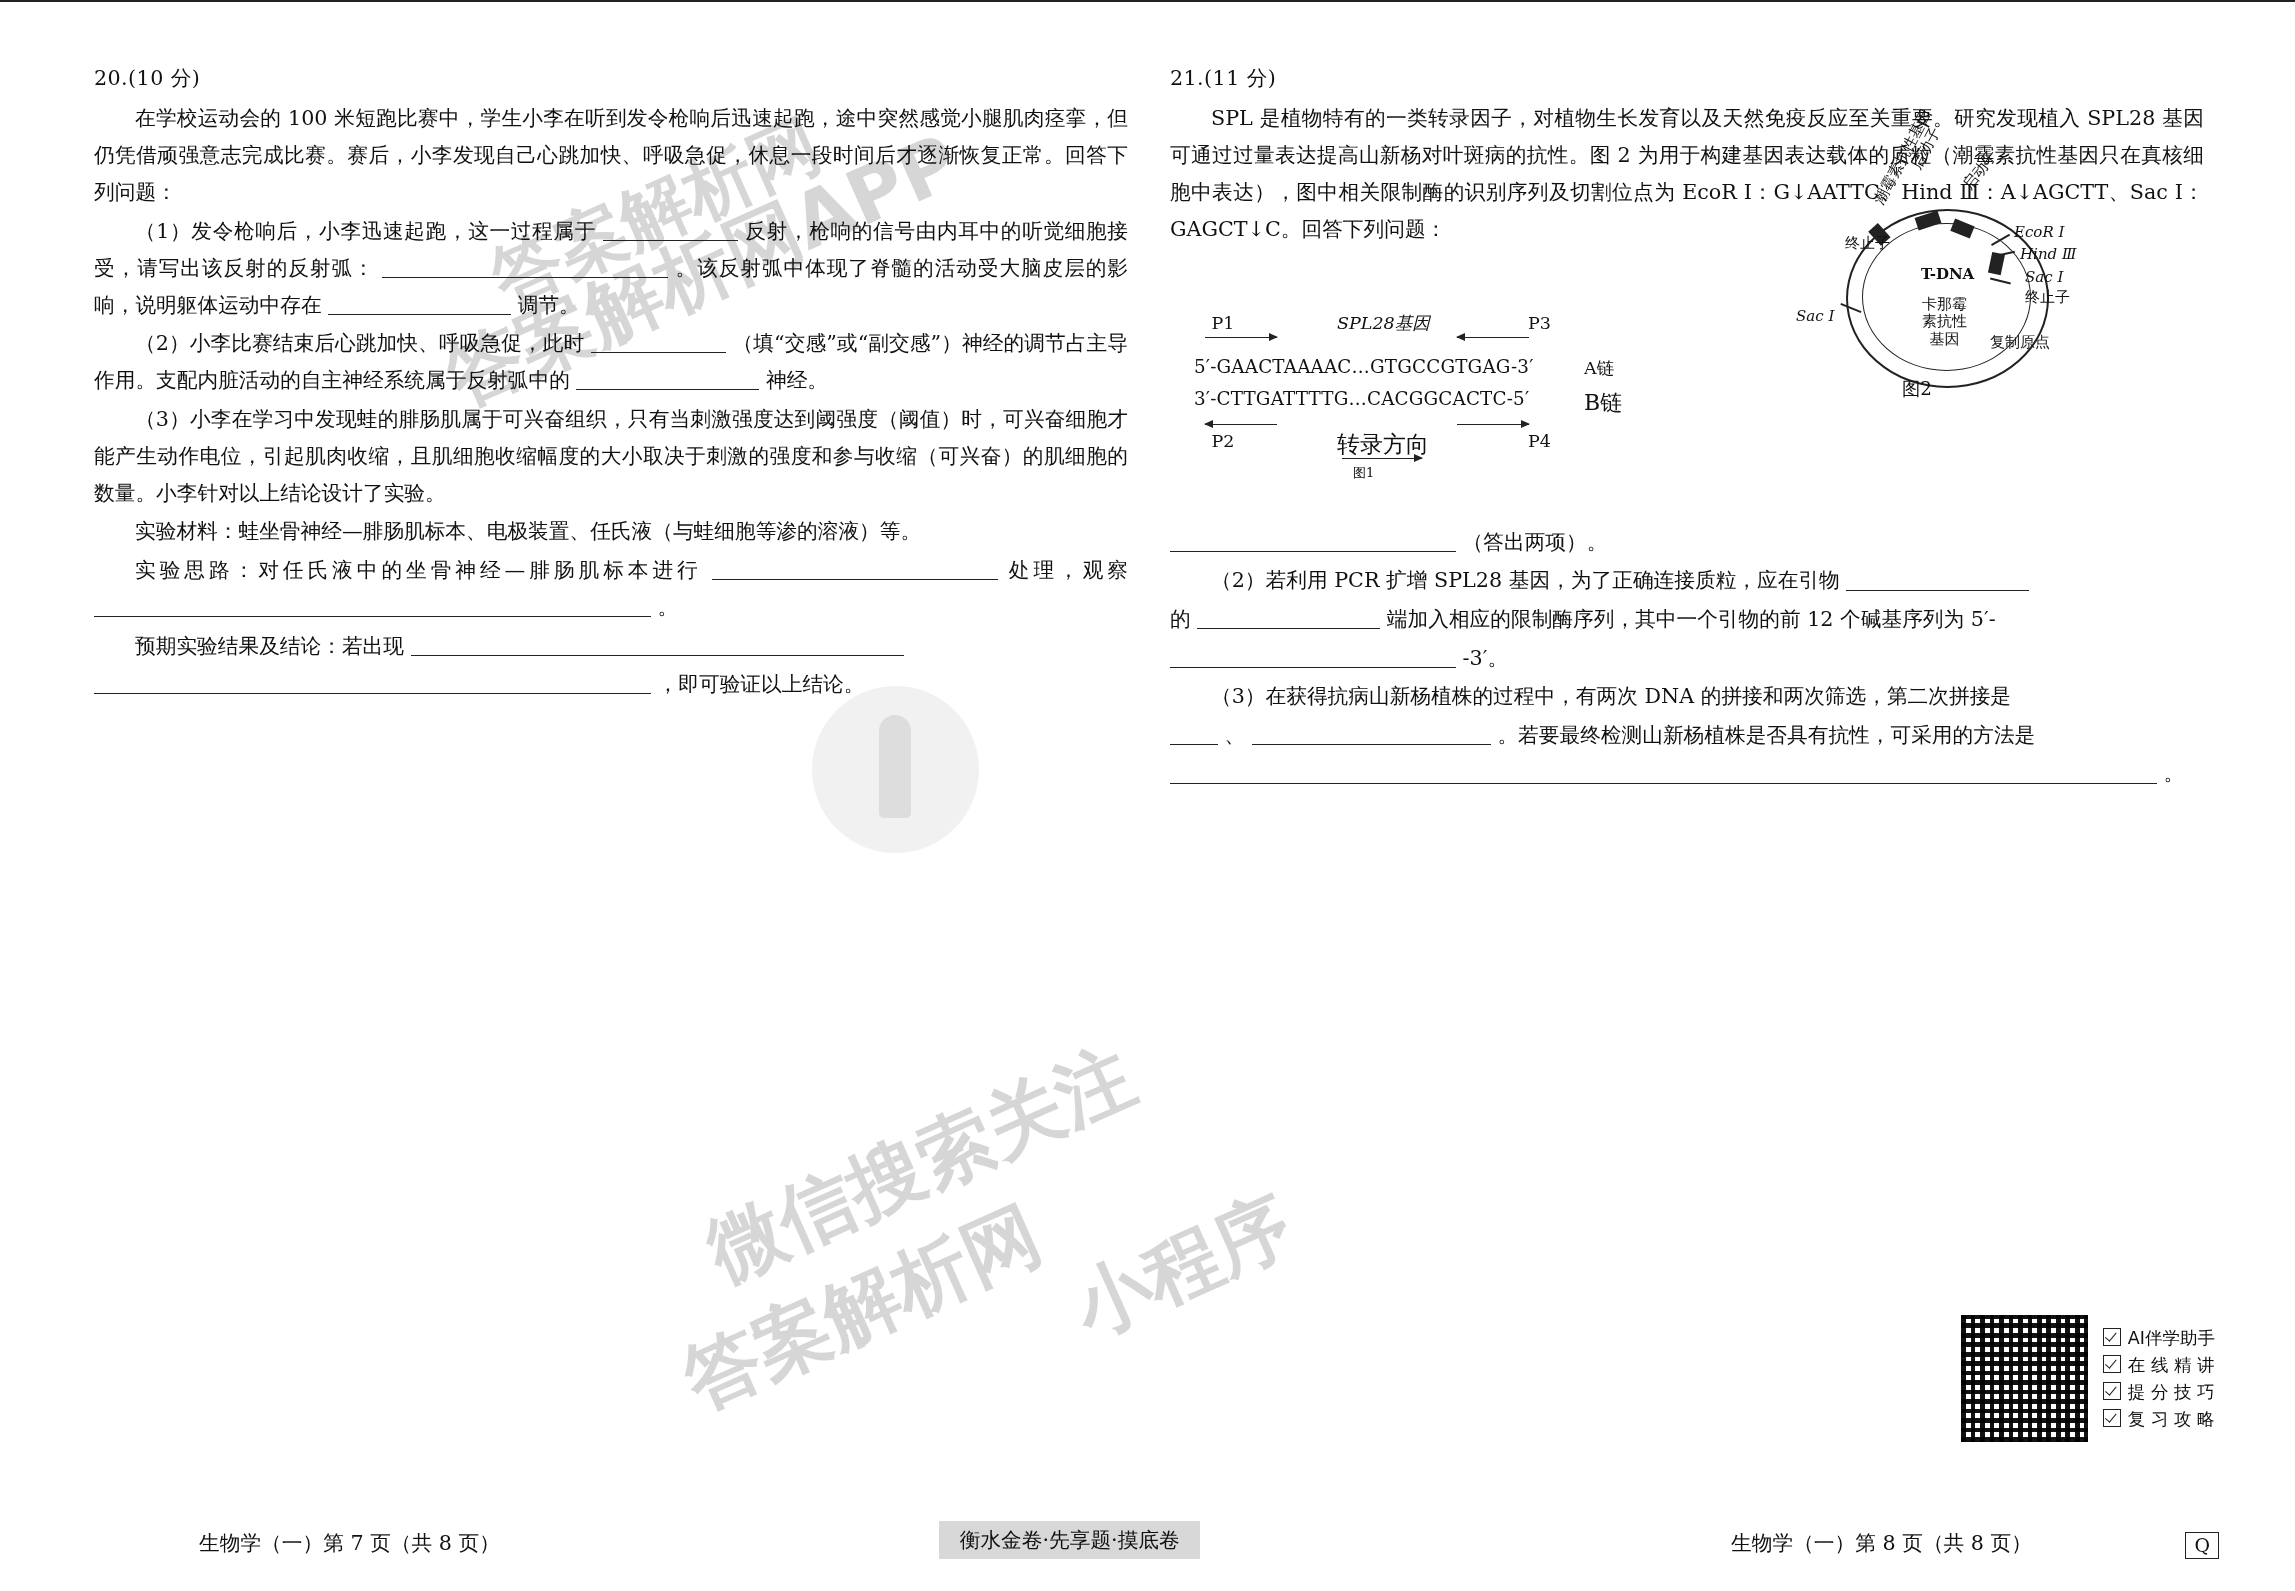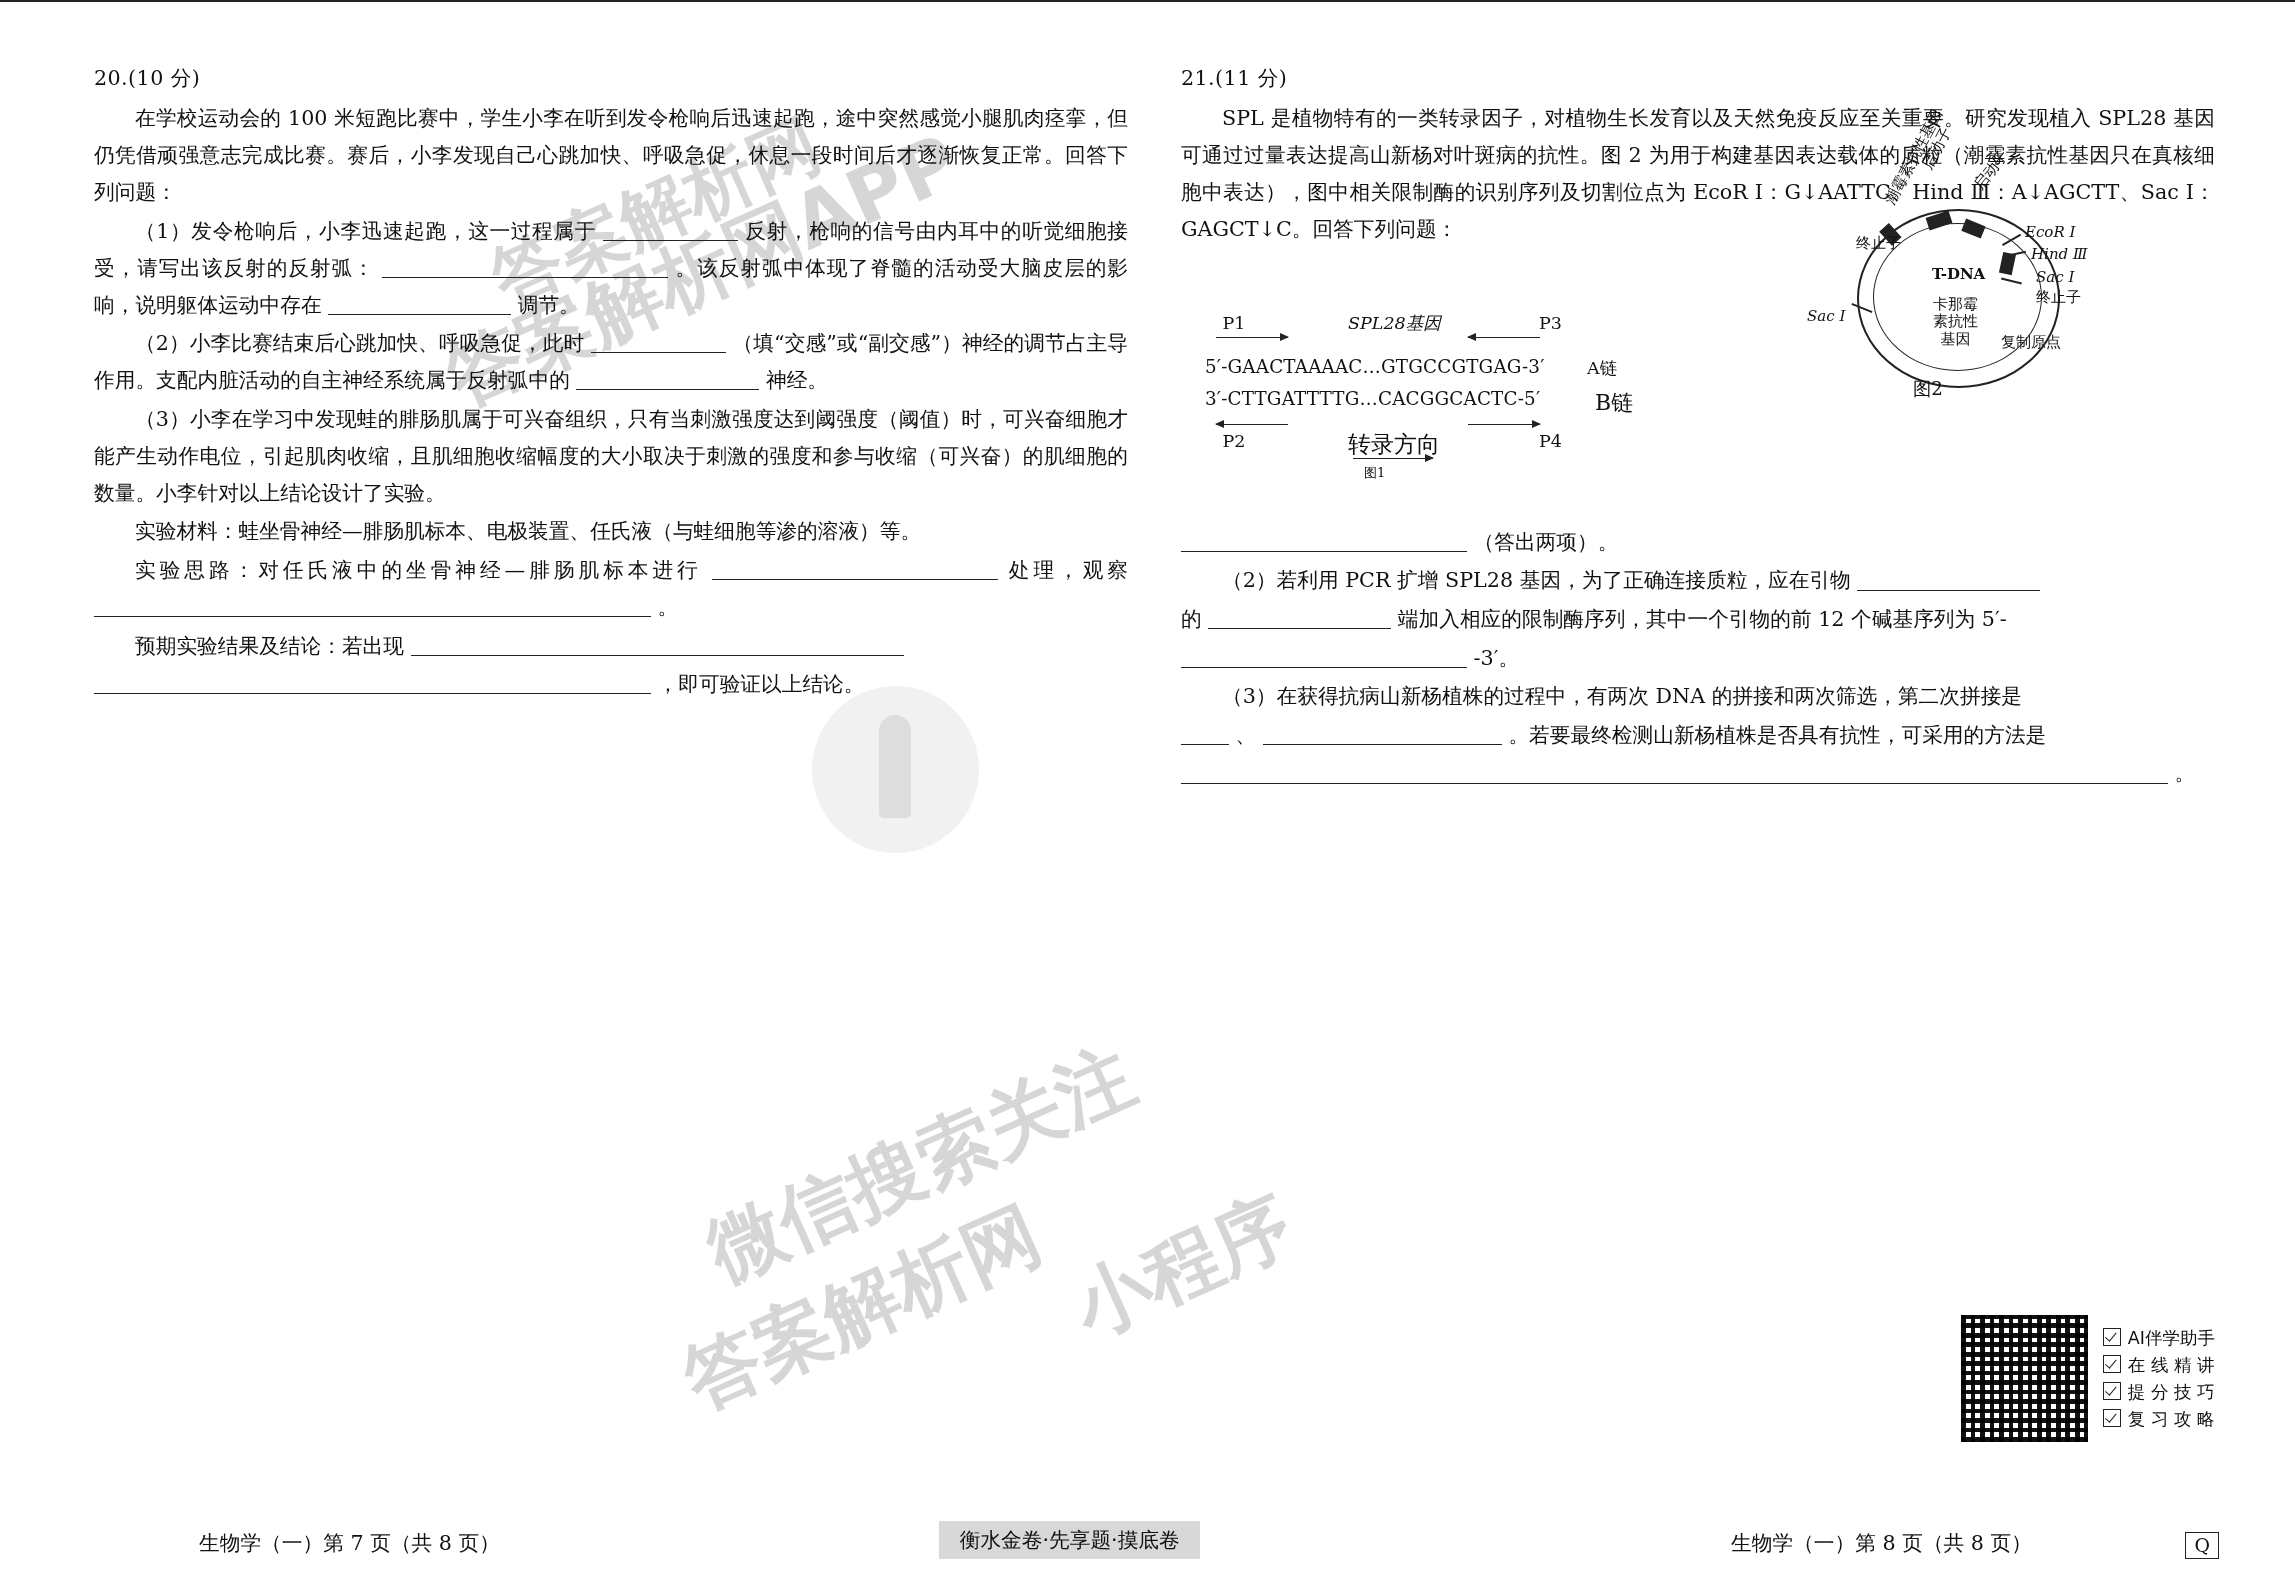--- a/index.html
+++ b/index.html
@@ -13,21 +13,21 @@
   }
   .page{
     position:absolute;inset:0;
     border-top:2.4px solid #222;
     box-sizing:border-box;
   }
   .columns{
     position:absolute;
     top:62px;left:94px;right:76px;bottom:95px;
     display:flex;
-    gap:53px;
+    gap:42px;
   }
   .col{width:1034px;position:relative;}
   .col-left{width:1034px;}
   .col-right{width:1034px;}
   .qnum{font-size:20.7px;margin:0 0 8px 0;letter-spacing:0.4px;}
   p.para{
     font-size:20.7px;line-height:37px;margin:0 0 1.6px 0;
     text-align:justify;text-justify:inter-ideograph;
     text-indent:41px;
   }
@@ -149,21 +149,21 @@
       <div style="position:relative;height:271px;margin-top:4.8px;">
 
         <div style="position:absolute;left:24px;top:60px;width:557px;height:183px;text-align:right;">
           <div style="position:absolute;left:17.5px;top:0;font-size:17.5px;">P1</div>
           <div class="arrow-r" style="left:11px;top:24px;width:72px;"></div>
           <div style="position:absolute;left:143px;top:-1.6px;font-size:17.5px;font-style:italic;">SPL28基因</div>
           <div style="position:absolute;left:334px;top:0;font-size:17.5px;">P3</div>
           <div class="arrow-l" style="left:263px;top:24px;width:72px;"></div>
 
           <div class="seq" style="left:0;top:43px;">5′-GAACTAAAAC…GTGCCGTGAG-3′</div>
-          <div style="position:absolute;left:382px;top:43px;font-size:17.5px;">A链</div>
+          <div style="position:absolute;left:390px;top:43px;font-size:17.5px;">A链</div>
           <div class="seq" style="left:0;top:75px;">3′-CTTGATTTTG…CACGGCACTC-5′</div>
           <div style="position:absolute;left:390px;top:75px;font-size:22px;">B链</div>
 
           <div class="arrow-l" style="left:11px;top:111px;width:72px;"></div>
           <div style="position:absolute;left:17.5px;top:118px;font-size:17.5px;">P2</div>
           <div class="arrow-r" style="left:263px;top:111px;width:72px;"></div>
           <div style="position:absolute;left:334px;top:118px;font-size:17.5px;">P4</div>
 
           <div style="position:absolute;left:143px;top:116px;font-size:23px;">转录方向</div>
           <div class="arrow-r" style="left:148px;top:145px;width:80px;"></div>

